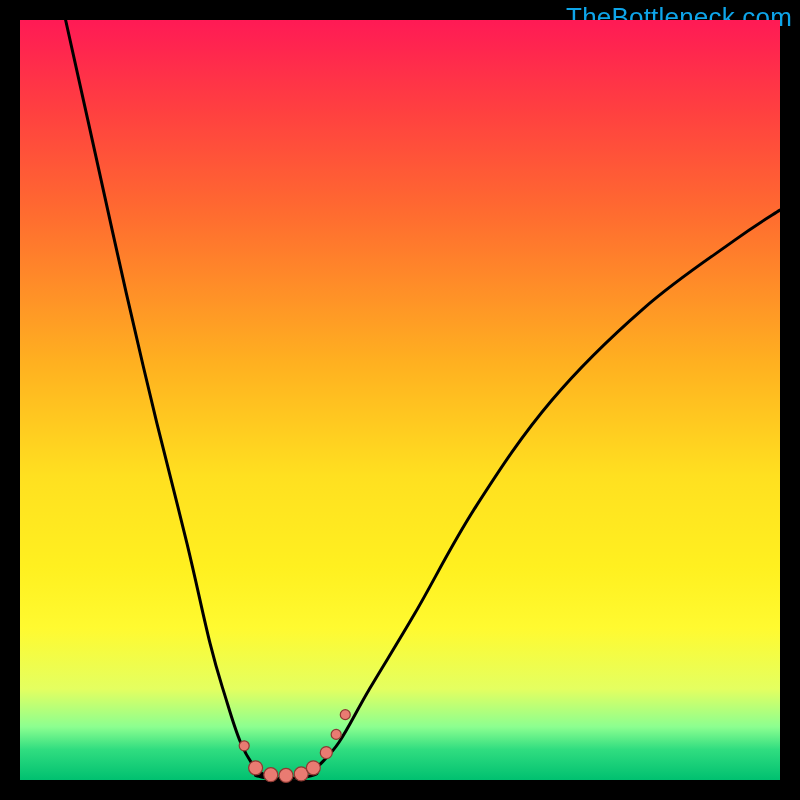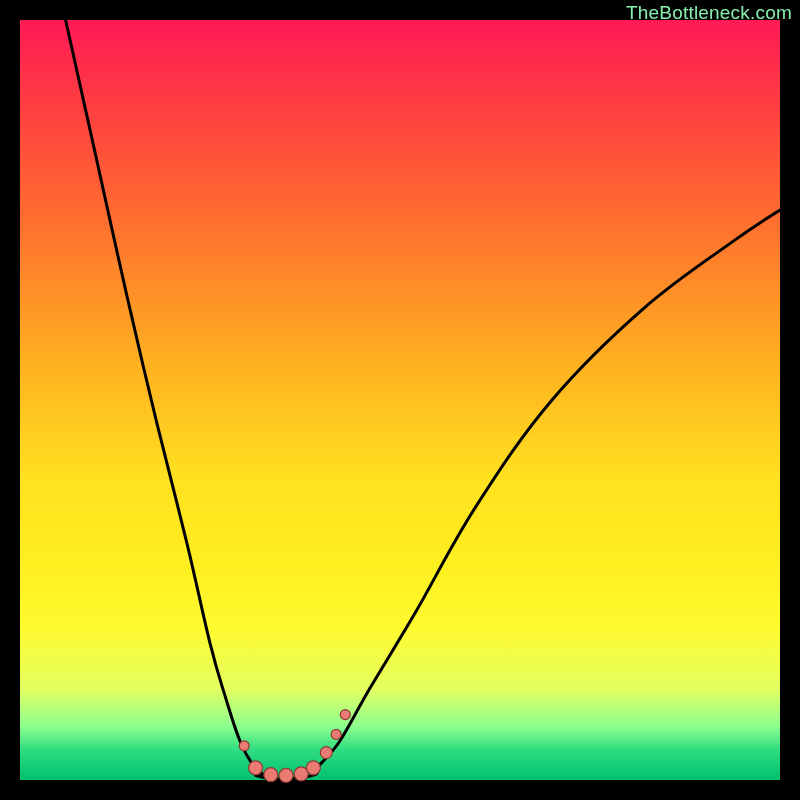--- a/index.html
+++ b/index.html
@@ -35,22 +35,22 @@
       #e4ff60 88%,
       #8cff90 93%,
       #30dd80 96%,
       #00c070 100%
     );
   }
   .watermark {
     position: absolute;
     top: 2px;
     right: 8px;
-    color: #86efac;
-    font-size: 19px;
+    color: #0ea5e9;
+    font-size: 26px;
     letter-spacing: 0.2px;
     user-select: none;
   }
   svg.curve {
     position: absolute;
     left: 0;
     top: 0;
     width: 760px;
     height: 760px;
     overflow: visible;

